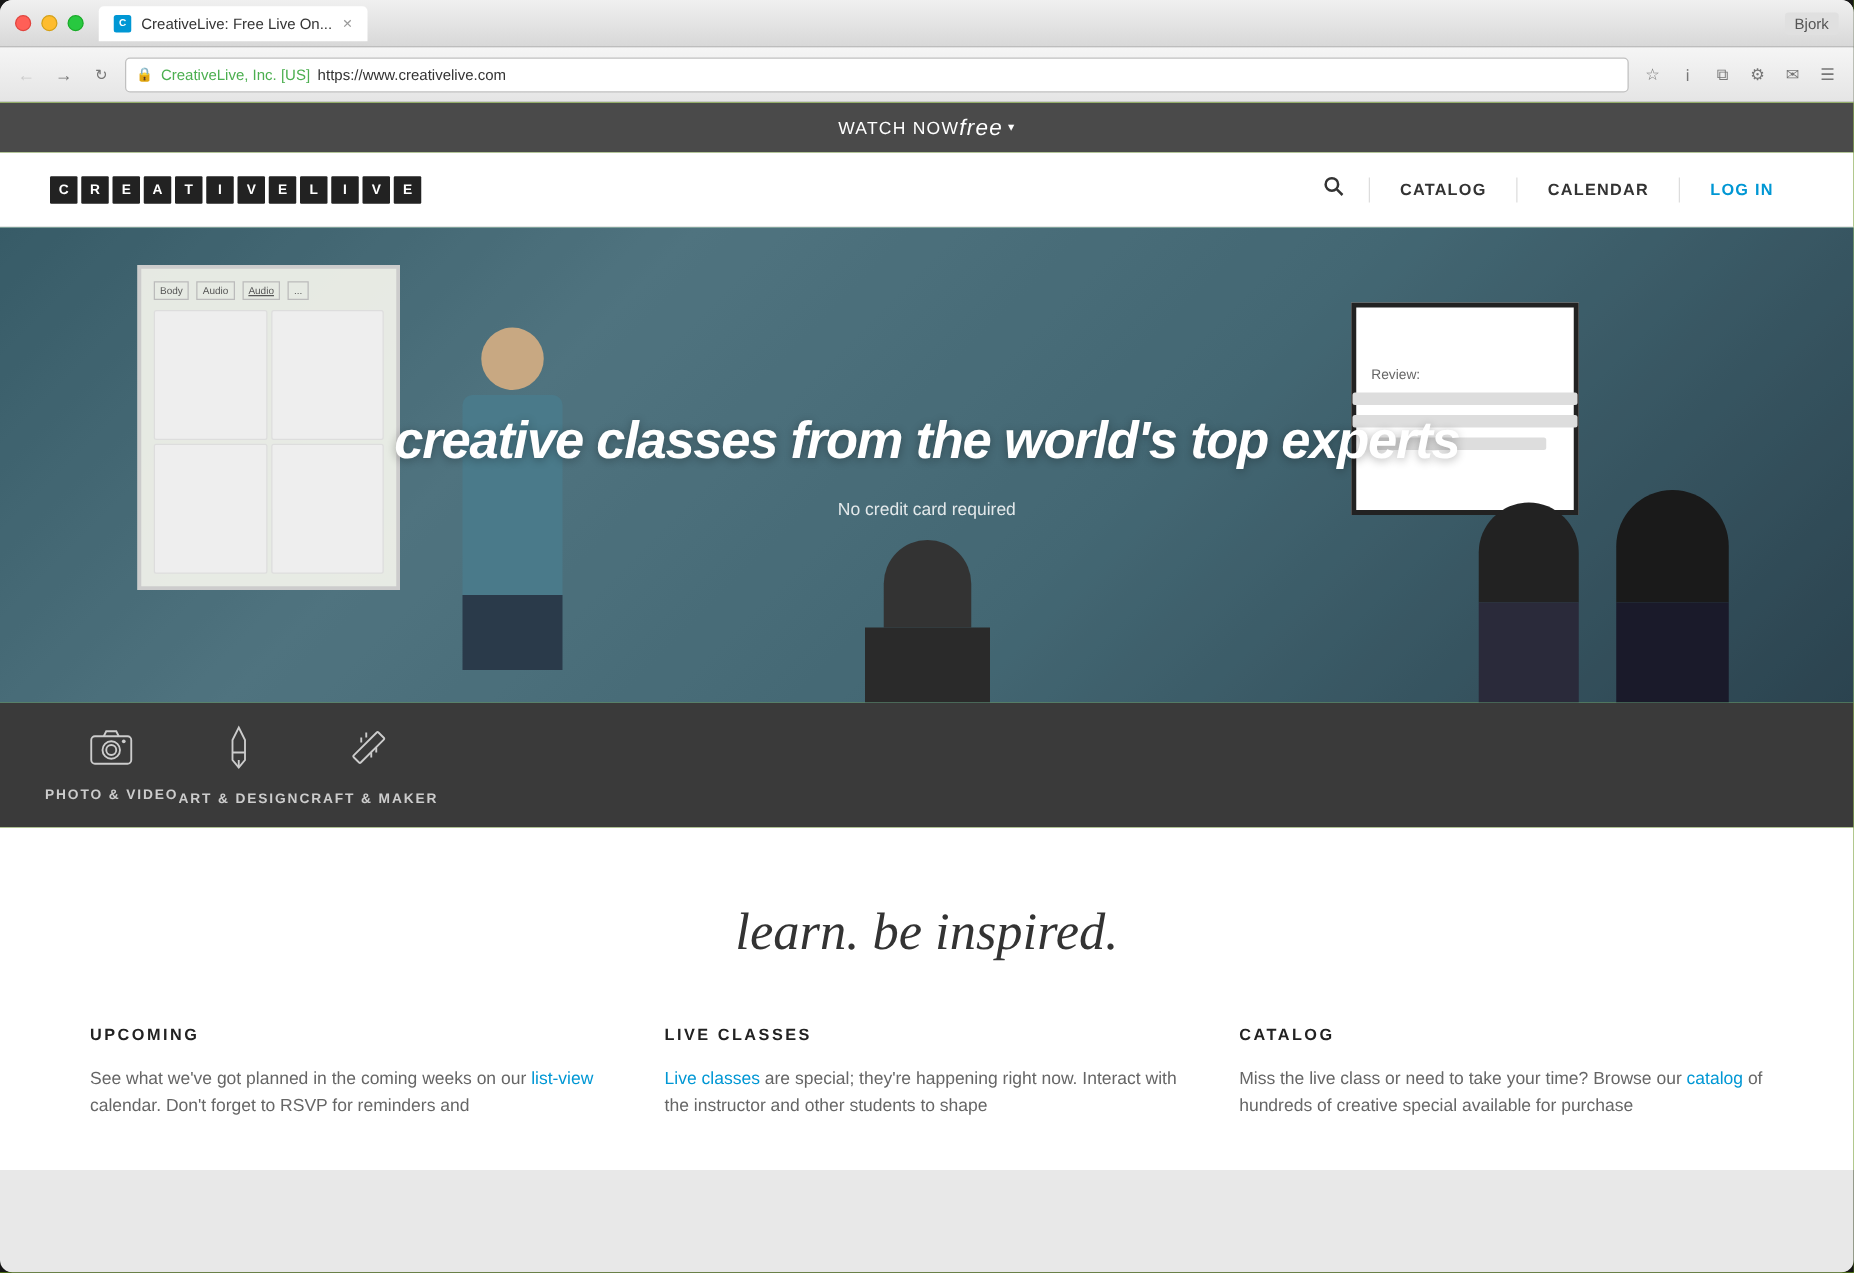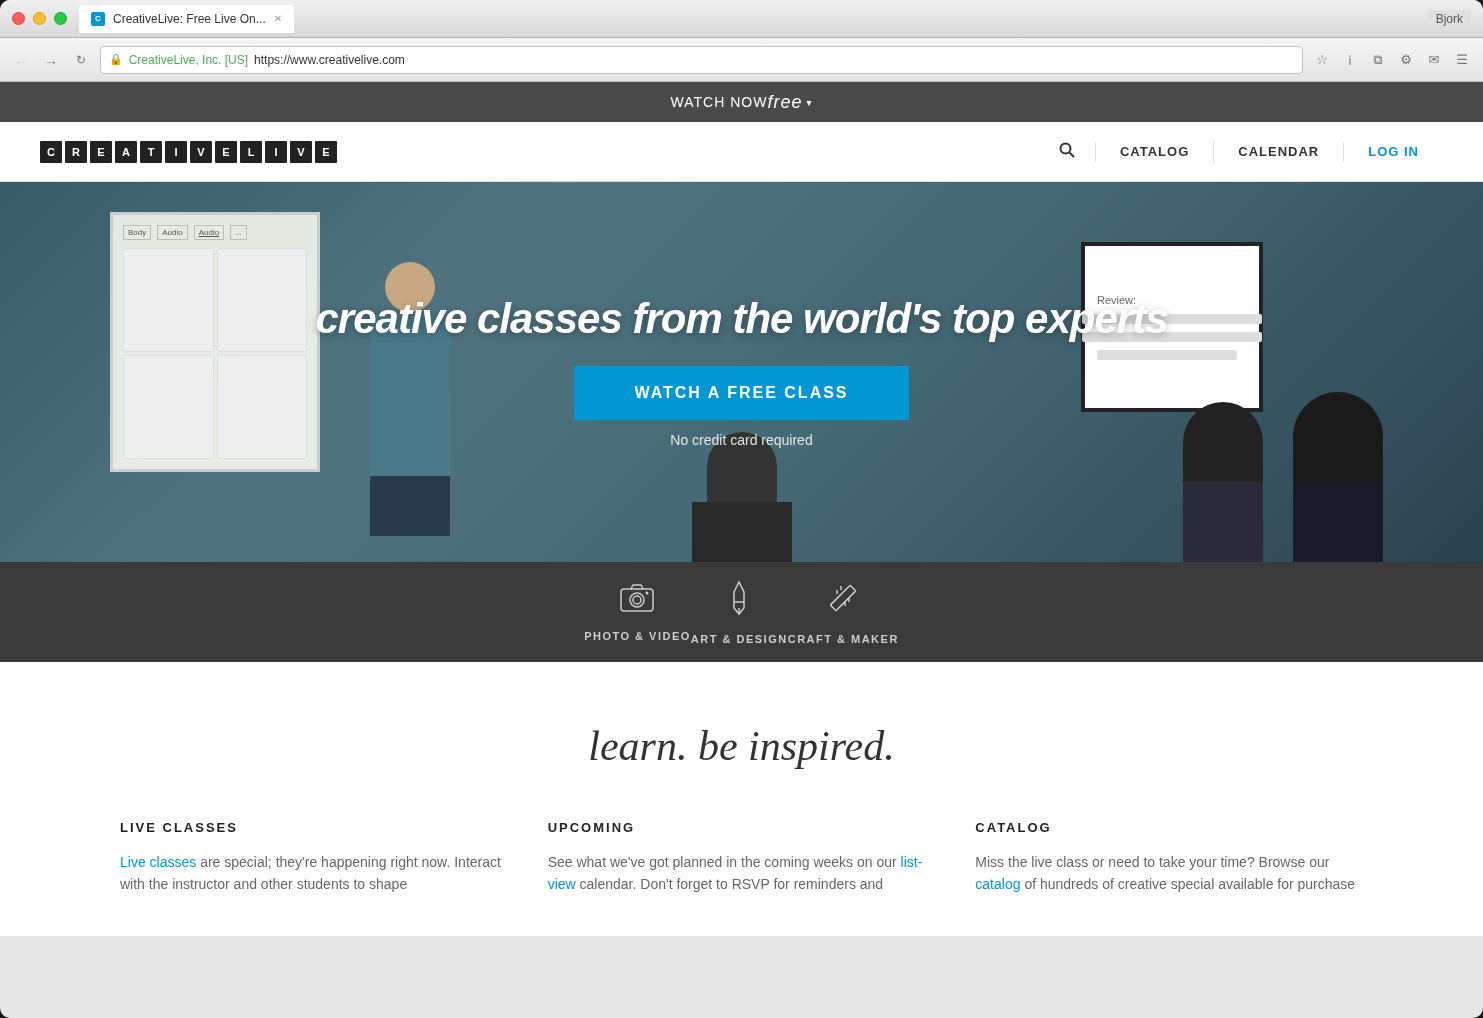--- a/index.html
+++ b/index.html
@@ -50,27 +50,27 @@
     
     .hero { position: relative; height: 380px; background: #5a8a9a; overflow: hidden; display: flex; align-items: center; justify-content: center; }
     .hero-bg { position: absolute; inset: 0; background: linear-gradient(135deg, #4a7a8a 0%, #6a9aaa 30%, #5a8a9a 60%, #3a5a6a 100%); }
     .hero-overlay { position: absolute; inset: 0; background: rgba(0,0,0,0.25); }
     .hero-content { position: relative; z-index: 10; text-align: center; }
     .hero-title { color: white; font-size: 42px; font-weight: 700; letter-spacing: -1px; text-shadow: 0 2px 8px rgba(0,0,0,0.3); margin-bottom: 24px; line-height: 1.1; font-style: italic; }
     .hero-cta { background: #0097d4; color: white; border: none; padding: 18px 60px; font-size: 16px; font-weight: 700; letter-spacing: 2px; cursor: pointer; display: inline-block; margin-bottom: 12px; }
     .hero-subtitle { color: rgba(255,255,255,0.85); font-size: 14px; }
 
     
-    .category-bar { background: #3a3a3a; height: 100px; display: flex; align-items: center; justify-content: center; padding: 0 36px; }
+    .category-bar { background: #3a3a3a; height: 100px; display: flex; align-items: center; justify-content: flex-start; padding: 0 36px; }
     .category-item { display: flex; flex-direction: column; align-items: center; gap: 10px; cursor: pointer; }
     .category-icon { color: #ccc; font-size: 28px; }
     .category-label { color: #ccc; font-size: 11px; font-weight: 600; letter-spacing: 1.5px; }
 
     
-    .below-fold { background: white; padding: 60px 120px 40px; }
+    .below-fold { background: white; padding: 60px 72px 40px; }
     .tagline { text-align: center; margin-bottom: 50px; }
     .tagline-text { font-family: 'Georgia', serif; font-size: 42px; font-style: italic; font-weight: 400; color: #333; }
     .features { display: grid; grid-template-columns: 1fr 1fr 1fr; gap: 40px; }
     .feature-title { font-size: 13px; font-weight: 700; letter-spacing: 2px; color: #222; margin-bottom: 16px; }
     .feature-text { font-size: 14px; line-height: 1.6; color: #666; }
     .feature-link { color: #0097d4; text-decoration: none; }
   </style>
 </head>
 <body>
 
@@ -192,21 +192,20 @@
         <div style="width:80px;height:80px;background:#2a2a3a;"></div>
       </div>
 
       <div style="position:absolute;left:50%;transform:translateX(-50%);bottom:0;z-index:3;">
         <div style="width:70px;height:70px;background:#333;border-radius:50% 50% 0 0;margin:0 auto;"></div>
         <div style="width:100px;height:60px;background:#2a2a2a;margin:0 auto;"></div>
       </div>
 
       <div class="hero-content">
         <h1 class="hero-title">creative classes from the world's top experts</h1>
-        <button class="hero-cta">WATCH A FREE CLASS</button>
         <div class="hero-subtitle">No credit card required</div>
       </div>
     </div>
 
     <div class="category-bar">
 
       <div class="category-item">
         <div class="category-icon">
           <svg width="36" height="30" viewBox="0 0 36 30" fill="none" stroke="#ccc" stroke-width="1.5">
             <rect x="2" y="6" width="32" height="22" rx="3"></rect>
@@ -246,33 +245,33 @@
 
     </div>
 
     <div class="below-fold">
       <div class="tagline">
         <span class="tagline-text">learn. be inspired.</span>
       </div>
       <div class="features">
 
         <div>
-          <div class="feature-title">LIVE CLASSES</div>
-          <p class="feature-text">
-            <a class="feature-link">Live classes</a>
-            <span> are special; they're happening right now. Interact with the instructor and other students to shape</span>
-          </p>
-        </div>
-
-        <div>
           <div class="feature-title">UPCOMING</div>
           <p class="feature-text">
             <span>See what we've got planned in the coming weeks on our </span>
             <a class="feature-link">list-view</a>
             <span> calendar. Don't forget to RSVP for reminders and</span>
+          </p>
+        </div>
+
+        <div>
+          <div class="feature-title">LIVE CLASSES</div>
+          <p class="feature-text">
+            <a class="feature-link">Live classes</a>
+            <span> are special; they're happening right now. Interact with the instructor and other students to shape</span>
           </p>
         </div>
 
         <div>
           <div class="feature-title">CATALOG</div>
           <p class="feature-text">
             <span>Miss the live class or need to take your time? Browse our </span>
             <a class="feature-link">catalog</a>
             <span> of hundreds of creative special available for purchase</span>
           </p>

